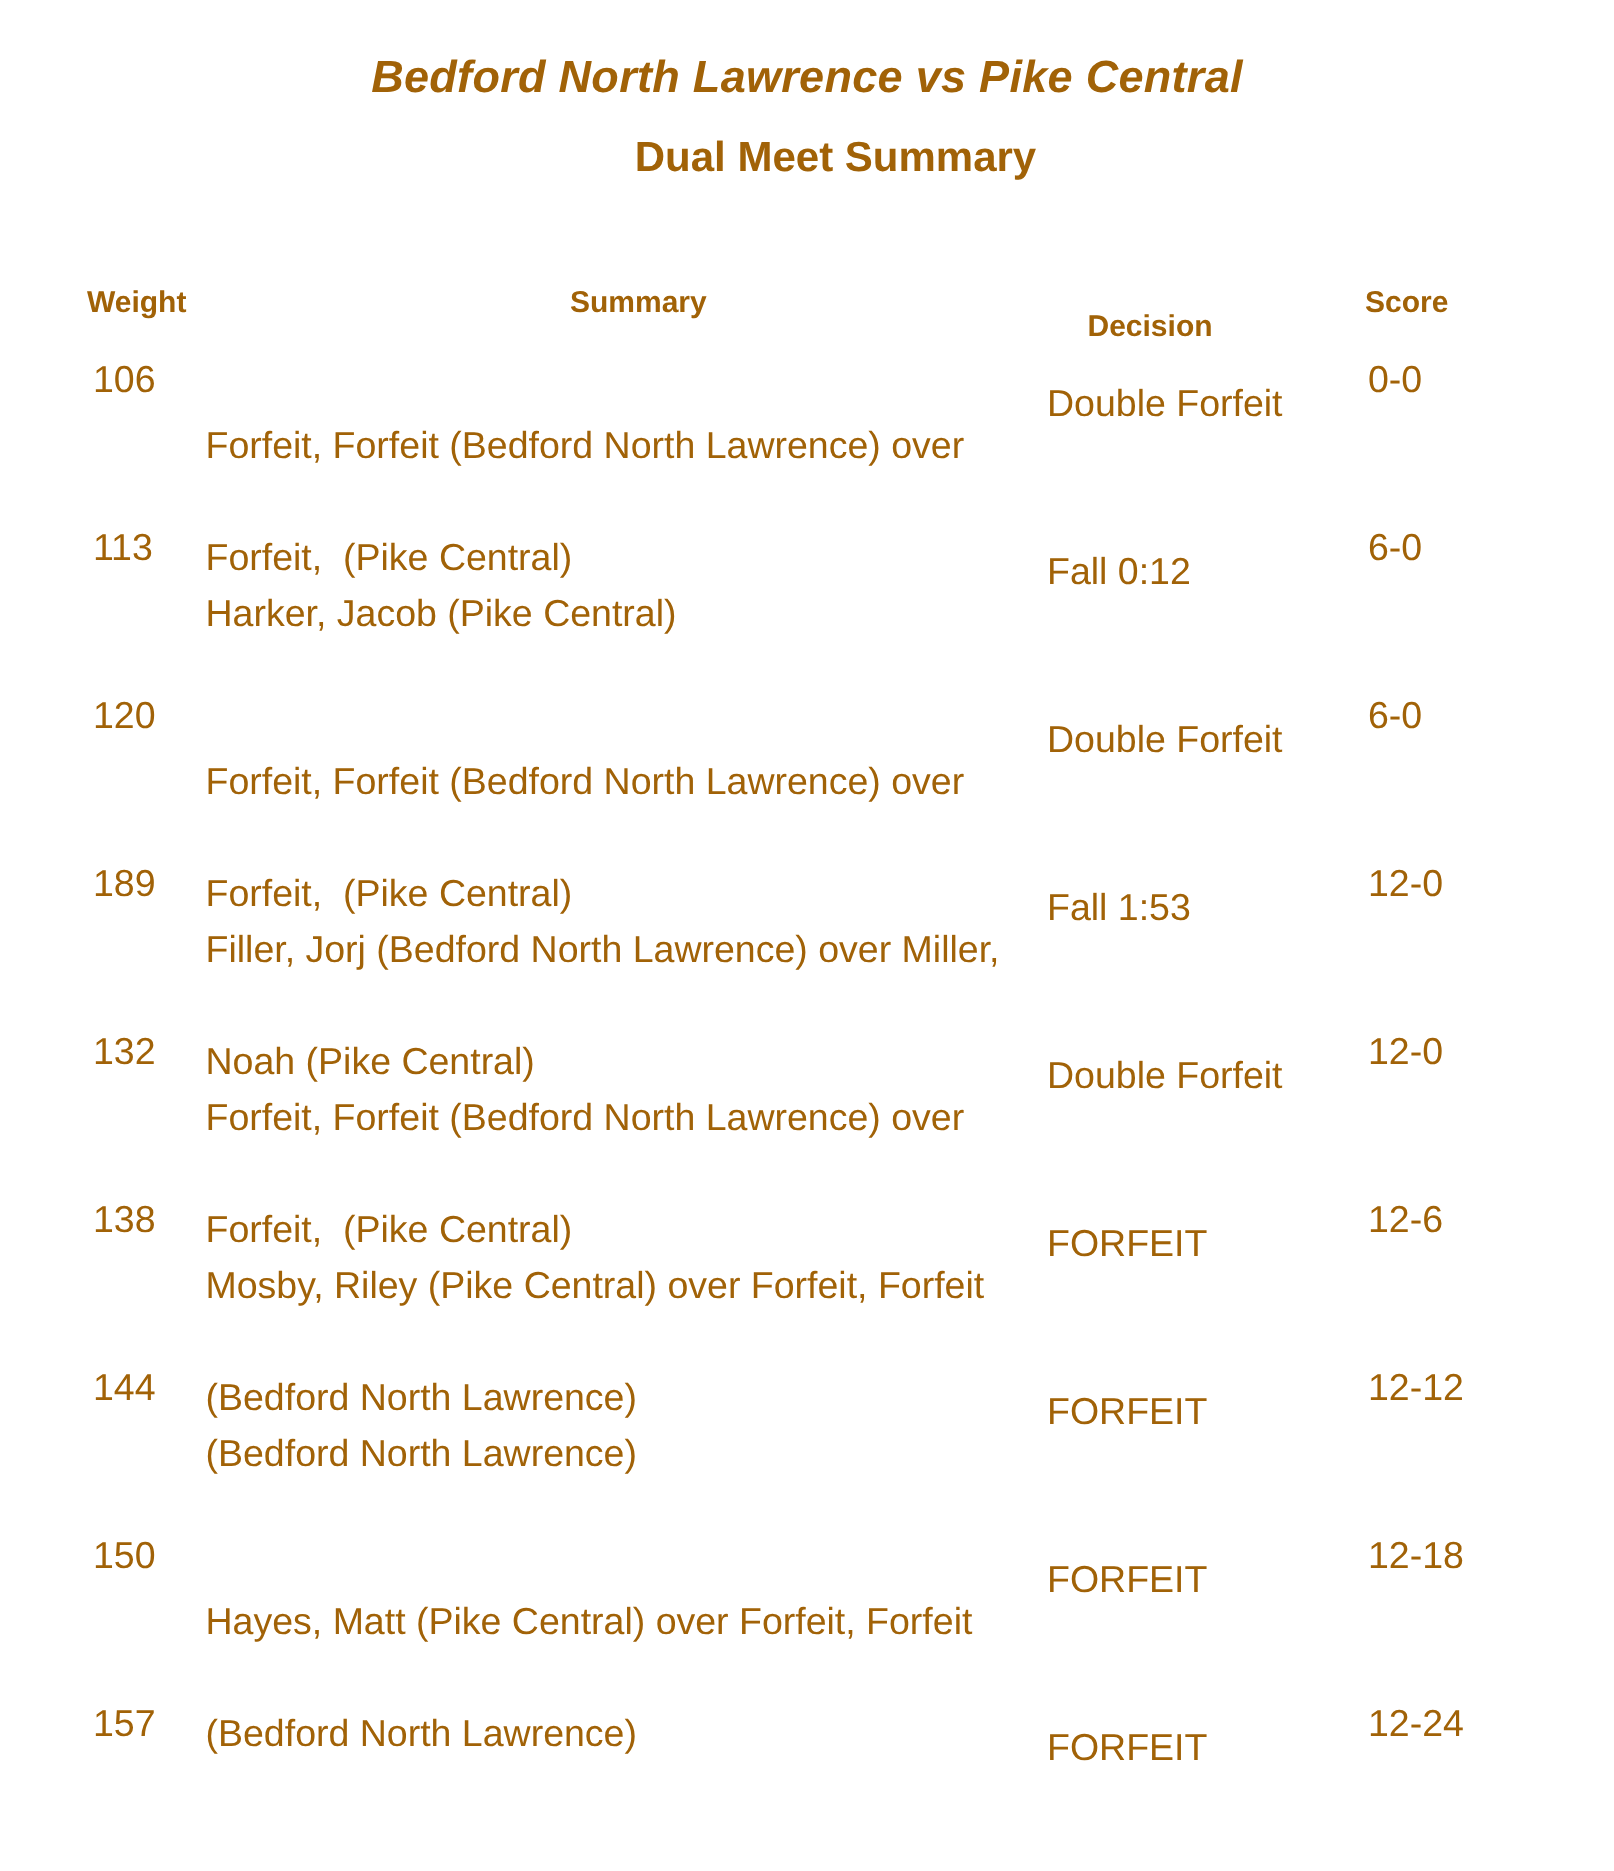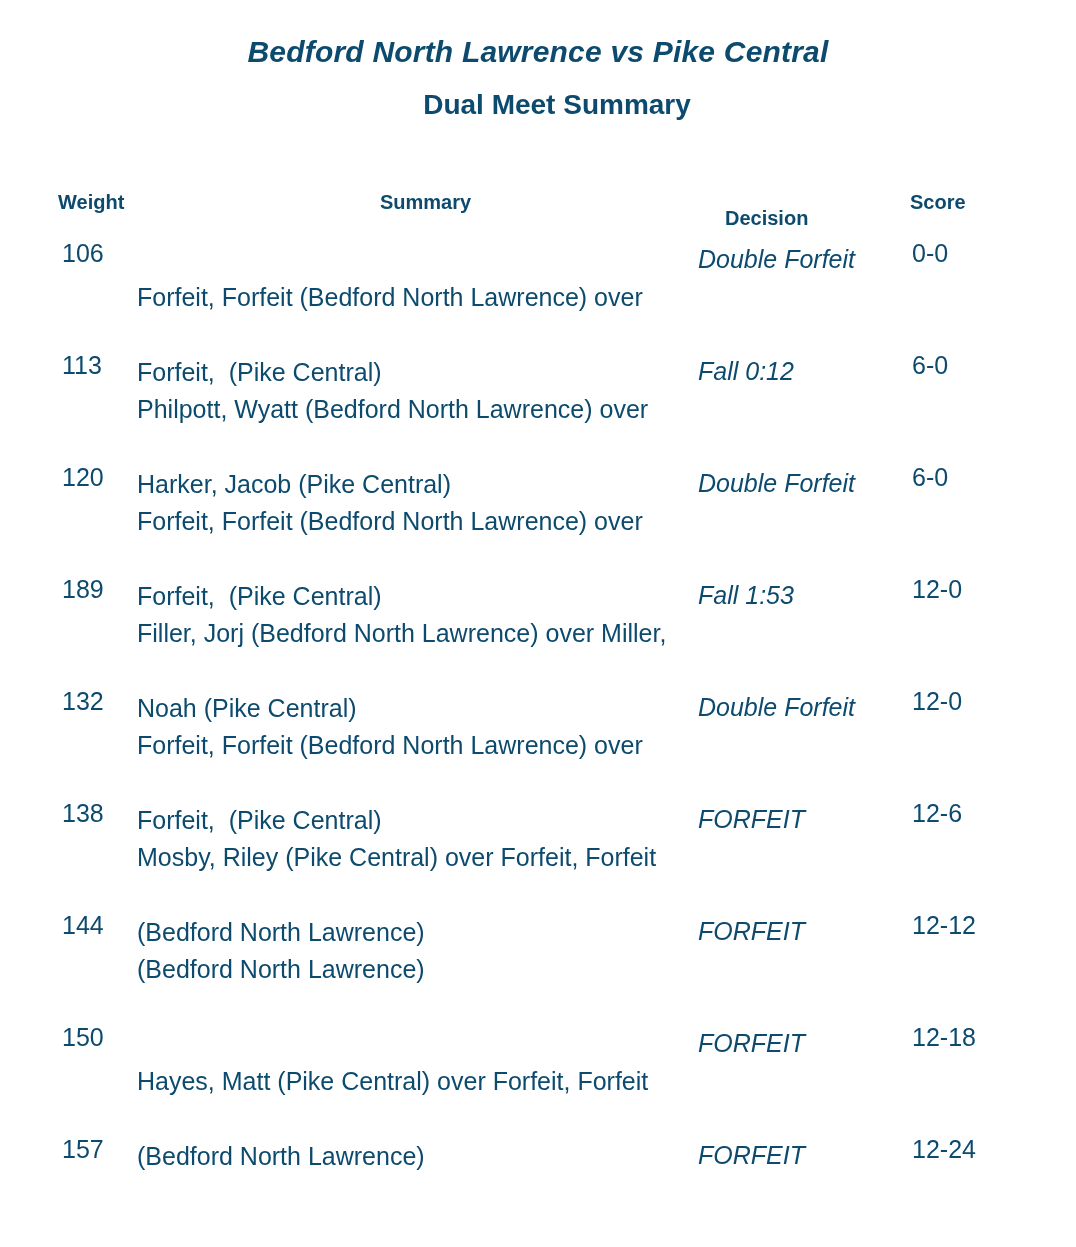--- a/index.html
+++ b/index.html
@@ -1,21 +1,21 @@
 <!DOCTYPE html>
 <html><head>
 <meta charset="utf-8">
 <style>
   html, body { margin: 0; padding: 0; background: #ffffff; }
   .page {
     position: relative;
     width: 1076px;
     height: 1247px;
     background: #ffffff;
-    color: #0c4a6e;
+    color: #a16207;
     font-family: "Liberation Sans", sans-serif;
     overflow: hidden;
   }
   .title-main {
     position: absolute;
     top: 34px; left: 0; width: 100%;
     text-align: center;
     font-size: 30px;
     font-weight: bold;
     font-style: italic;
@@ -48,21 +48,21 @@
   }
   .match-row {
     position: relative;
     height: 112px;
     font-size: 25px;
     line-height: 31px;
   }
   .c-weight   { position: absolute; left: 62px;  top: 0; }
   .c-summary  { position: absolute; left: 137px; top: 0; width: 545px; }
   .summary-line { white-space: pre-wrap; margin-top: 44px; }
-  .c-decision { position: absolute; left: 698px; top: 6px; font-style: italic; }
+  .c-decision { position: absolute; left: 698px; top: 16px; }
   .c-score    { position: absolute; left: 912px; top: 0; }
 </style>
 </head>
 <body>
 
 <div class="page">
 
   <div class="title-main">Bedford North Lawrence vs Pike Central</div>
   <div class="title-sub">Dual Meet Summary</div>
 
@@ -81,21 +81,20 @@
         <div class="summary-line">Forfeit, Forfeit (Bedford North Lawrence) over</div>
         <div class="summary-line">Forfeit,  (Pike Central)</div>
       </div>
       <span class="c-decision">Double Forfeit</span>
       <span class="c-score">0-0</span>
     </div>
 
     <div class="match-row">
       <span class="c-weight">113</span>
       <div class="c-summary">
-        <div class="summary-line">Philpott, Wyatt (Bedford North Lawrence) over</div>
         <div class="summary-line">Harker, Jacob (Pike Central)</div>
       </div>
       <span class="c-decision">Fall 0:12</span>
       <span class="c-score">6-0</span>
     </div>
 
     <div class="match-row">
       <span class="c-weight">120</span>
       <div class="c-summary">
         <div class="summary-line">Forfeit, Forfeit (Bedford North Lawrence) over</div>

